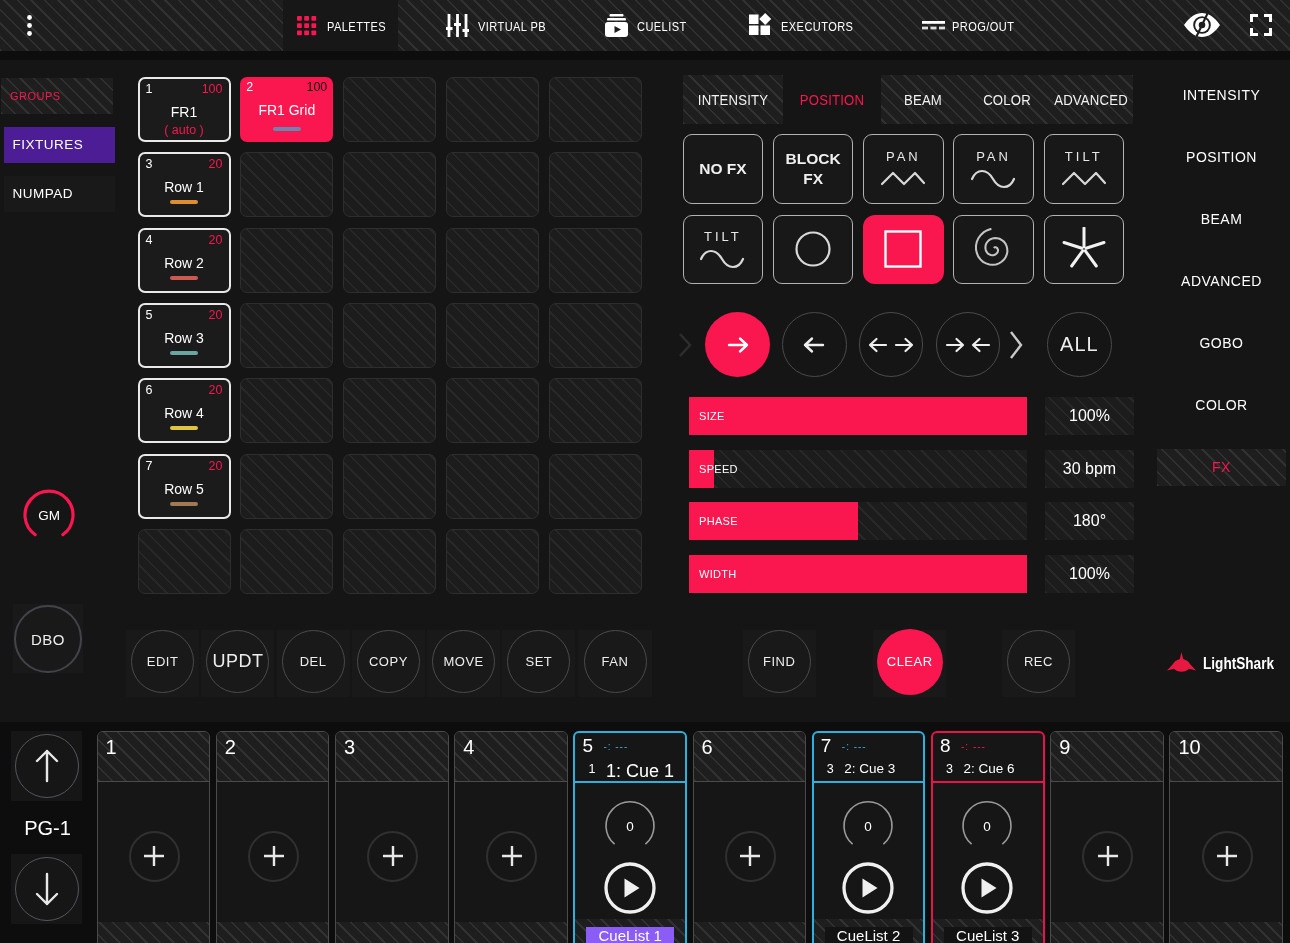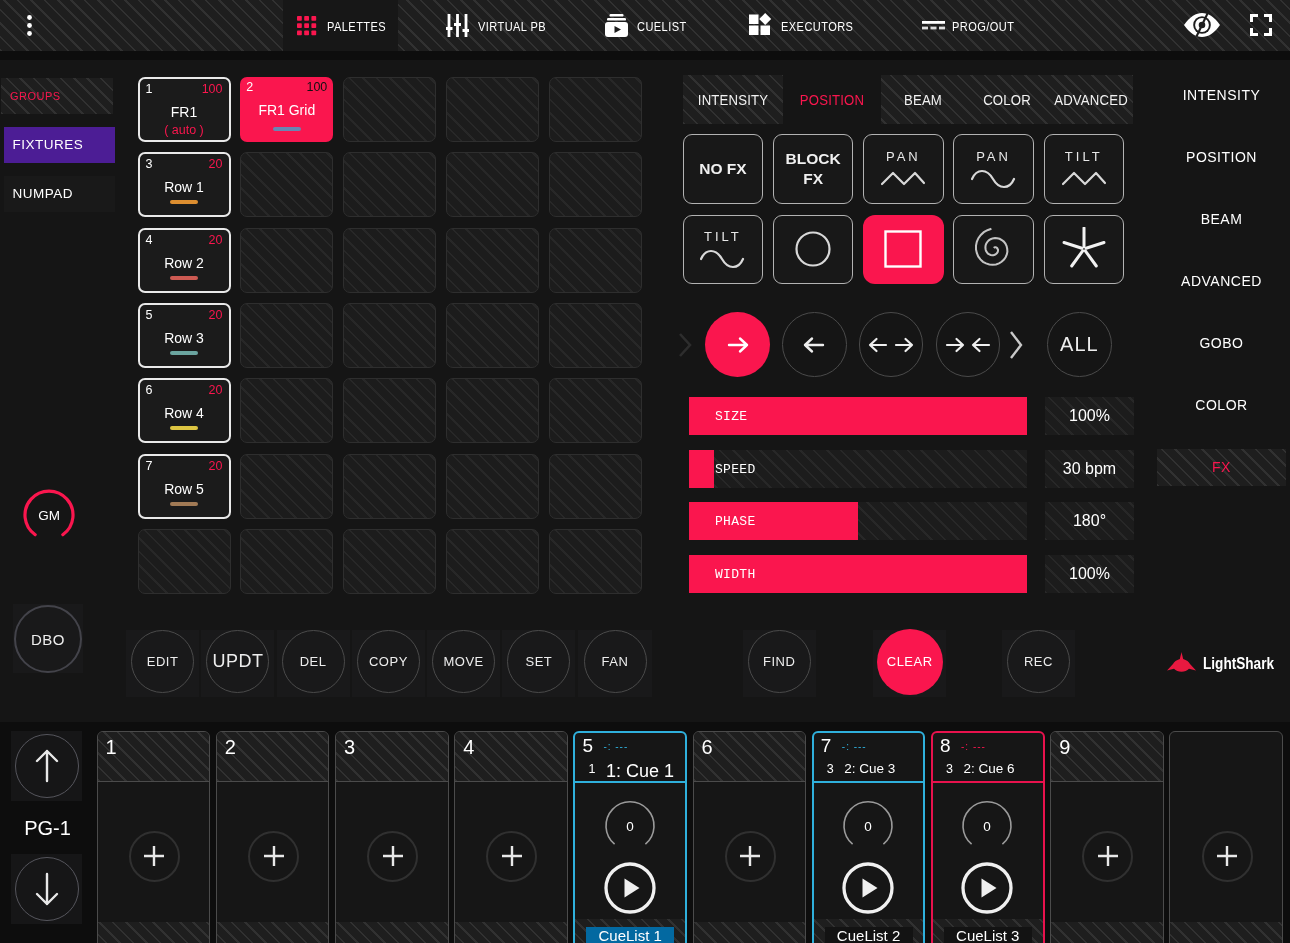--- a/index.html
+++ b/index.html
@@ -12,21 +12,21 @@
 .cellE{border:1px solid #2e2e2e;}
 .cellF{border:2px solid #e9e9e9;background:#1b1b1b;}
 .num{position:absolute;top:3px;left:6px;font-size:12.5px;color:#fff;}
 .val{position:absolute;top:3px;right:6px;font-size:12.5px;color:#fa164e;}
 .cname{position:absolute;top:25px;left:0;width:100%;text-align:center;font-size:14px;color:#fff;}
 .cbar{position:absolute;left:50%;margin-left:-14px;width:28px;height:4px;border-radius:2px;}
 .tabtxt{position:absolute;font-size:14px;letter-spacing:.2px;color:#f2f2f2;transform:translate(-50%,-50%) scaleX(.94);white-space:nowrap;}
 .fxb{position:absolute;width:80.5px;height:69.5px;border:1.5px solid #b2b2b2;border-radius:9px;background:#181818;display:flex;flex-direction:column;align-items:center;justify-content:center;color:#f0f0f0;}
 .toptxt{position:absolute;top:19px;font-size:13px;letter-spacing:.5px;color:#fff;white-space:nowrap;transform:scaleX(.85);transform-origin:0 50%;}
 .sld{position:absolute;left:689px;width:338px;height:38px;}
-.sldlab{position:absolute;left:26px;top:50%;transform:translateY(-50%);font-size:13px;color:#fff;letter-spacing:.3px;font-family:Liberation Mono, monospace;}
+.sldlab{position:absolute;left:10px;top:50%;transform:translateY(-50%);font-size:11px;color:#fff;letter-spacing:.3px;}
 .sldval{position:absolute;left:1045px;width:89px;height:38px;display:flex;align-items:center;justify-content:center;font-size:16px;color:#fff;}
 .rside{position:absolute;left:1157px;width:129px;height:37px;display:flex;align-items:center;justify-content:center;font-size:14px;letter-spacing:.5px;color:#fff;}
 .col{position:absolute;width:113.5px;top:730.5px;height:219px;background:#161616;border:1px solid #4b4b4b;border-radius:6px 6px 0 0;overflow:hidden;}
 .colhead{position:absolute;left:0;top:0;width:100%;height:50px;border-bottom:1px solid #4b4b4b;}
 .colnum{position:absolute;left:8px;top:4px;font-size:20px;color:#fff;}
 .colfoot{position:absolute;left:0;bottom:0;width:100%;height:27px;}
 </style></head><body>
 
 <div class="abs h1" style="left:0;top:0;width:1290px;height:51px;"></div>
 <div class="abs" style="left:0;top:51px;width:1290px;height:9px;background:#0d0d0d;"></div>
@@ -401,21 +401,21 @@
 </div>
 <svg class="abs" style="left:28.25px;top:67px;" width="52" height="50">
       <path d="M 10.6,44.2 A 24,24 0 1 1 41.4,44.2" fill="none" stroke="#9a9a9a" stroke-width="1.6"></path>
       <text x="26" y="31" fill="#fff" font-size="13.5" text-anchor="middle" font-family="Liberation Sans">0</text>
     </svg>
 <div class="abs" style="left:27.25px;top:128.5px;width:54px;height:54px;"><svg width="54" height="54">
         <circle cx="27" cy="27" r="24" fill="none" stroke="#f0f0f0" stroke-width="3.3"></circle>
         <path d="M21.5,17.5 L36.5,27 L21.5,36.5 Z" fill="#f0f0f0"></path>
       </svg></div>
 <div class="colfoot h1" style="height:29px;"></div>
-<div class="abs" style="left:0;top:194px;width:100%;text-align:center;font-size:15px;color:#fff;"><span style="background:#0369a1;display:inline-block;min-width:88px;">CueList 1</span></div>
+<div class="abs" style="left:0;top:194px;width:100%;text-align:center;font-size:15px;color:#fff;"><span style="background:#8b5cf6;display:inline-block;min-width:88px;">CueList 1</span></div>
 </div>
 <div class="col" style="left:692.6px;">
 <div class="colhead h1">
       <span class="colnum">6</span>
     </div>
 <div class="abs" style="left:31.25px;top:99px;width:51px;height:51px;border:2px solid #303030;border-radius:50%;display:flex;align-items:center;justify-content:center;">
 <svg width="22" height="22">
         <g stroke="#e8e8e8" stroke-width="2.4">
           <path d="M11,1 V21 M1,11 H21"></path>
         </g>
@@ -466,20 +466,23 @@
 <div class="abs" style="left:31.25px;top:99px;width:51px;height:51px;border:2px solid #303030;border-radius:50%;display:flex;align-items:center;justify-content:center;">
 <svg width="22" height="22">
         <g stroke="#e8e8e8" stroke-width="2.4">
           <path d="M11,1 V21 M1,11 H21"></path>
         </g>
       </svg>
     </div>
 <div class="colfoot h1"></div>
 </div>
 <div class="col" style="left:1169.4px;">
+<div class="colhead h1">
+      <span class="colnum">10</span>
+    </div>
 <div class="abs" style="left:31.25px;top:99px;width:51px;height:51px;border:2px solid #303030;border-radius:50%;display:flex;align-items:center;justify-content:center;">
 <svg width="22" height="22">
         <g stroke="#e8e8e8" stroke-width="2.4">
           <path d="M11,1 V21 M1,11 H21"></path>
         </g>
       </svg>
     </div>
 <div class="colfoot h1"></div>
 </div>
 </body></html>

